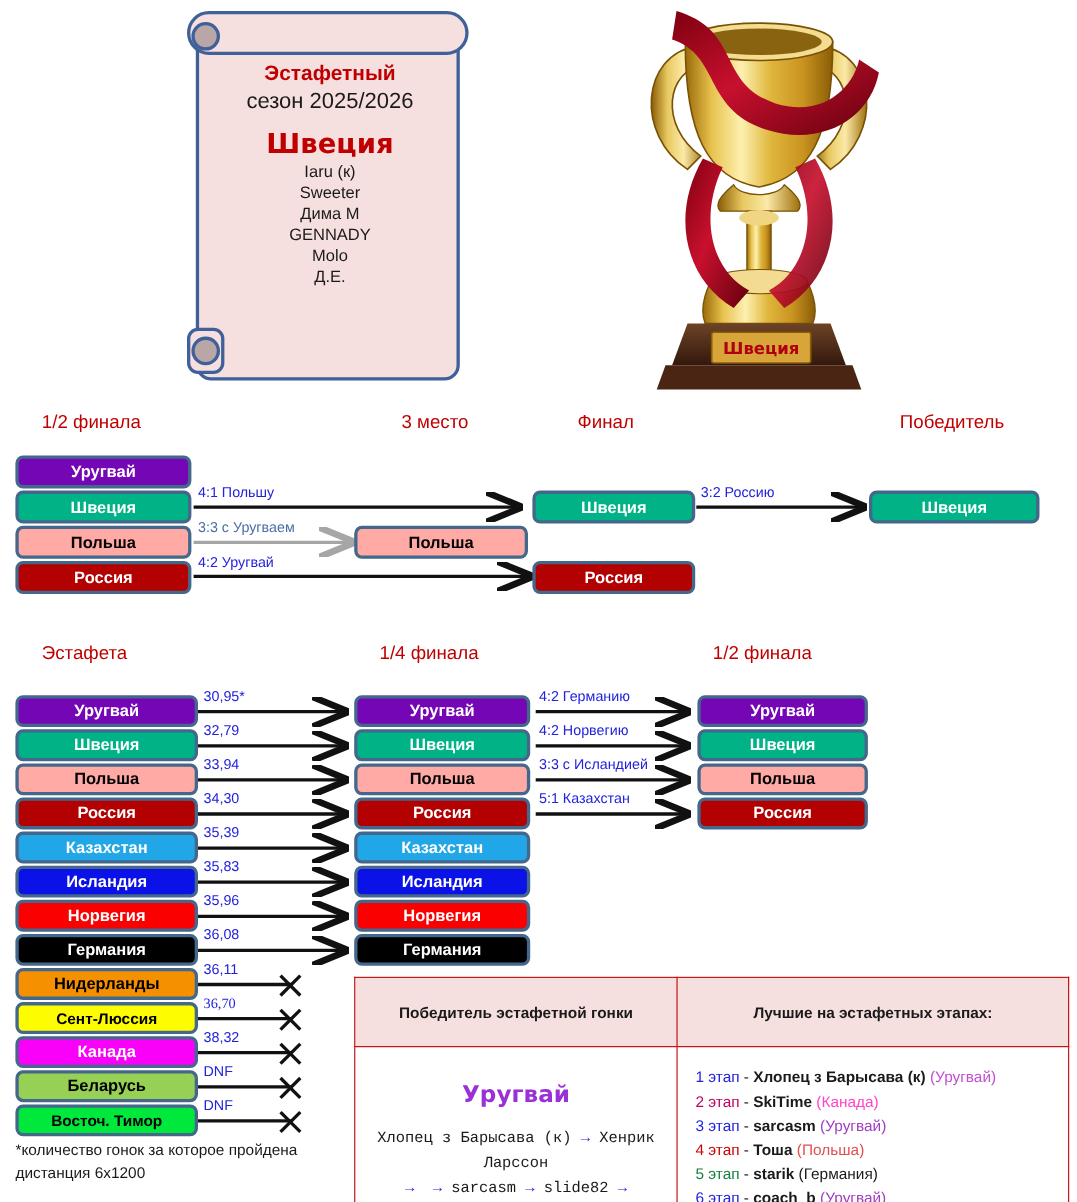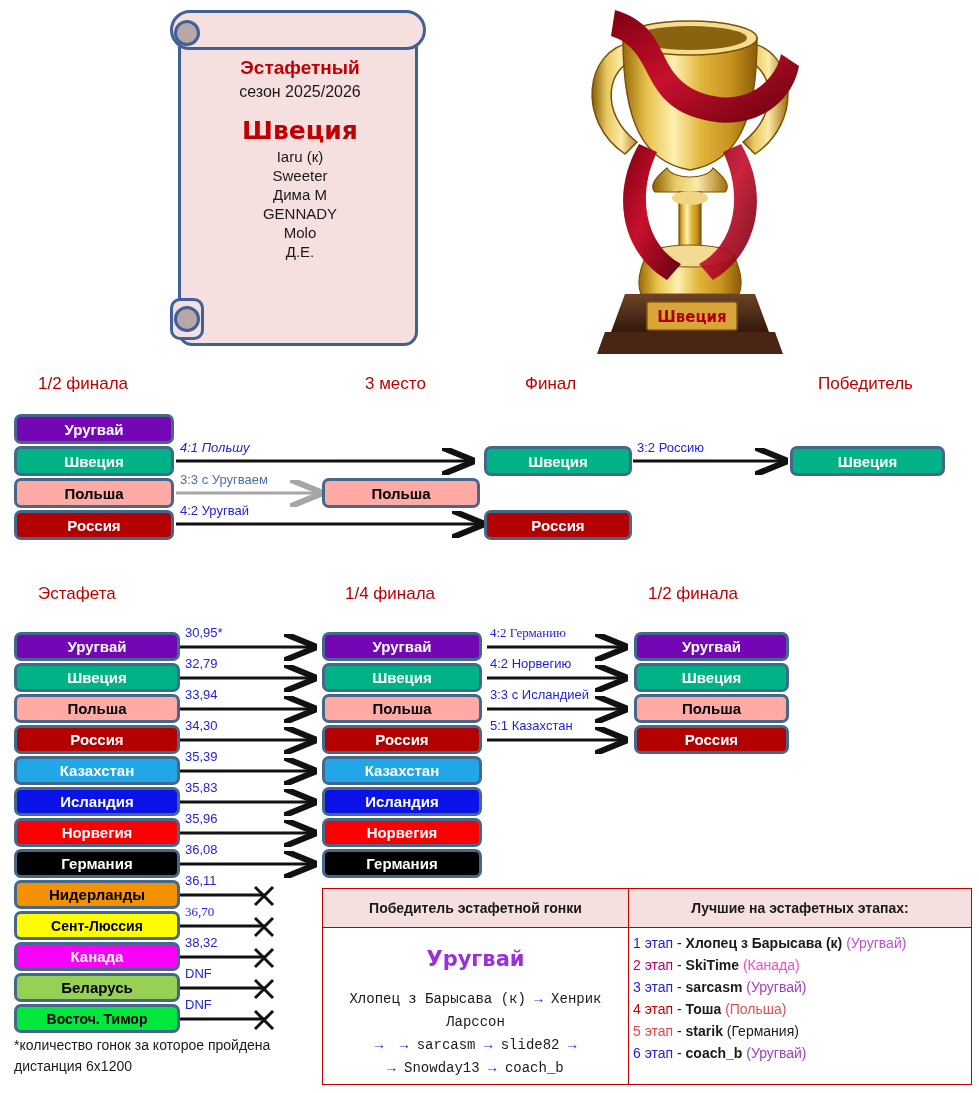--- a/index.html
+++ b/index.html
@@ -15,21 +15,21 @@
   .scroll-top{position:absolute;left:0px;top:4px;width:256px;height:40px;
      background:#f6dfdf;border:3px solid #3f6099;border-radius:20px;box-sizing:border-box;}
   .scroll-curl{position:absolute;left:4px;top:14px;width:26px;height:26px;
      background:#b9a7a7;border:3px solid #3f6099;border-radius:50%;box-sizing:border-box;}
   .scroll-curl2{position:absolute;left:4px;top:300px;width:26px;height:26px;
      background:#b9a7a7;border:3px solid #3f6099;border-radius:50%;box-sizing:border-box;}
   .scroll-bottom{position:absolute;left:0px;top:292px;width:34px;height:42px;
      background:#f6dfdf;border:3px solid #3f6099;border-radius:10px;box-sizing:border-box;}
   .scroll-text{position:absolute;left:20px;top:50px;width:220px;text-align:center;}
   .sc-title{color:#c00000;font-weight:bold;font-size:19px;line-height:24px;}
-  .sc-season{color:#1a1a1a;font-size:16px;line-height:22px;margin-top:1px;}
+  .sc-season{color:#1a1a1a;font-size:20px;line-height:22px;margin-top:1px;}
   .sc-team{color:#c00000;font-weight:bold;font-size:25px;line-height:32px;margin-top:12px;
      font-family:"DejaVu Sans",sans-serif;}
   .sc-member{color:#1a1a1a;font-size:15px;line-height:19px;}
 
   
   #trophy{left:555px;top:2px;width:270px;height:360px;}
 
   
   .stage-cap{color:#c00000;font-size:17px;white-space:nowrap;}
 
@@ -43,21 +43,21 @@
   .edge-label{position:absolute;color:#2222dd;font-size:13px;white-space:nowrap;}
   .edge-label.gray{color:#4a6fa5;}
   svg.lines{position:absolute;left:0;top:0;width:979px;height:1093px;
      pointer-events:none;overflow:visible;}
 
   
   #footnote{left:14px;top:1035px;width:300px;color:#1a1a1a;font-size:14px;line-height:21px;}
 
   
   #results-table{left:322px;top:888px;width:650px;border-collapse:collapse;}
-  #results-table td,#results-table th{border:1px solid #c00000;padding:4px;}
+  #results-table td,#results-table th{border:1px solid #c00000;padding:16px;}
   .rt-head{background:#f6dfdf;color:#1a1a1a;font-weight:bold;font-size:14px;
            text-align:center;height:30px;}
   .rt-left{width:310px;vertical-align:top;text-align:center;padding:10px 6px 12px 6px;}
   .rt-right{width:338px;vertical-align:top;padding:8px 6px 8px 10px;}
   .winner-name{color:#9b30d9;font-weight:bold;font-size:21px;line-height:30px;
       margin:12px 0 14px 0;font-family:"DejaVu Sans",sans-serif;}
   .chain{color:#1a1a1a;font-size:14px;line-height:23px;font-family:Liberation Mono, monospace;}
   .arw{color:#2222dd;}
   .best-row{font-size:14px;line-height:22px;color:#1a1a1a;white-space:nowrap;}
   .best-row b{font-weight:bold;}
@@ -197,21 +197,21 @@
 <div class="tbox" style="left: 14px; top: 478px; width: 160px; height: 30px; background: rgb(255, 170, 165); color: rgb(0, 0, 0);">Польша</div>
 <div class="tbox" style="left: 14px; top: 510px; width: 160px; height: 30px; background: rgb(179, 0, 0); color: rgb(255, 255, 255);">Россия</div>
 
 <div class="tbox" style="left: 322px; top: 478px; width: 158px; height: 30px; background: rgb(255, 170, 165); color: rgb(0, 0, 0);">Польша</div>
 
 <div class="tbox" style="left: 484px; top: 446px; width: 148px; height: 30px; background: rgb(0, 179, 134); color: rgb(255, 255, 255);">Швеция</div>
 <div class="tbox" style="left: 484px; top: 510px; width: 148px; height: 30px; background: rgb(179, 0, 0); color: rgb(255, 255, 255);">Россия</div>
 
 <div class="tbox" style="left: 790px; top: 446px; width: 155px; height: 30px; background: rgb(0, 179, 134); color: rgb(255, 255, 255);">Швеция</div>
 
-<div class="abs edge-label" style="left:180px;top:440px;font-style:italic;">4:1 Польшу</div>
+<div class="abs edge-label" style="left:180px;top:440px;">4:1 Польшу</div>
 <div class="abs edge-label gray" style="left:180px;top:472px;">3:3 с Уругваем</div>
 <div class="abs edge-label" style="left:180px;top:503px;">4:2 Уругвай</div>
 <div class="abs edge-label" style="left:637px;top:440px;">3:2 Россию</div>
 
 <div class="abs stage-cap" style="left:38px;top:584px;">Эстафета</div>
 <div class="abs stage-cap" style="left:345px;top:584px;">1/4 финала</div>
 <div class="abs stage-cap" style="left:648px;top:584px;">1/2 финала</div>
 
 <div id="relay-col">
     <div class="tbox" style="left: 14px; top: 632px; width: 166px; height: 29px; background: rgb(117, 6, 181); color: rgb(255, 255, 255);">Уругвай</div>
@@ -247,21 +247,21 @@
     <div class="tbox" style="left: 322px; top: 632px; width: 160px; height: 29px; background: rgb(117, 6, 181); color: rgb(255, 255, 255);">Уругвай</div>
     <div class="tbox" style="left: 322px; top: 663px; width: 160px; height: 29px; background: rgb(0, 179, 134); color: rgb(255, 255, 255);">Швеция</div>
     <div class="tbox" style="left: 322px; top: 694px; width: 160px; height: 29px; background: rgb(255, 170, 165); color: rgb(0, 0, 0);">Польша</div>
     <div class="tbox" style="left: 322px; top: 725px; width: 160px; height: 29px; background: rgb(179, 0, 0); color: rgb(255, 255, 255);">Россия</div>
     <div class="tbox" style="left: 322px; top: 756px; width: 160px; height: 29px; background: rgb(33, 167, 232); color: rgb(255, 255, 255);">Казахстан</div>
     <div class="tbox" style="left: 322px; top: 787px; width: 160px; height: 29px; background: rgb(10, 18, 232); color: rgb(255, 255, 255);">Исландия</div>
     <div class="tbox" style="left: 322px; top: 818px; width: 160px; height: 29px; background: rgb(250, 0, 0); color: rgb(255, 255, 255);">Норвегия</div>
     <div class="tbox" style="left: 322px; top: 849px; width: 160px; height: 29px; background: rgb(0, 0, 0); color: rgb(255, 255, 255);">Германия</div>
   </div>
 <div id="qf-results">
-    <div class="abs edge-label" style="left: 490px; top: 625px; font-family: Liberation Serif, serif;">4:2 Германию</div>
+    <div class="abs edge-label" style="left: 490px; top: 625px;">4:2 Германию</div>
     <div class="abs edge-label" style="left: 490px; top: 656px;">4:2 Норвегию</div>
     <div class="abs edge-label" style="left: 490px; top: 687px;">3:3 с Исландией</div>
     <div class="abs edge-label" style="left: 490px; top: 718px;">5:1 Казахстан</div>
   </div>
 <div id="sf-col">
     <div class="tbox" style="left: 634px; top: 632px; width: 155px; height: 29px; background: rgb(117, 6, 181); color: rgb(255, 255, 255);">Уругвай</div>
     <div class="tbox" style="left: 634px; top: 663px; width: 155px; height: 29px; background: rgb(0, 179, 134); color: rgb(255, 255, 255);">Швеция</div>
     <div class="tbox" style="left: 634px; top: 694px; width: 155px; height: 29px; background: rgb(255, 170, 165); color: rgb(0, 0, 0);">Польша</div>
     <div class="tbox" style="left: 634px; top: 725px; width: 155px; height: 29px; background: rgb(179, 0, 0); color: rgb(255, 255, 255);">Россия</div>
   </div>
@@ -282,19 +282,19 @@
         <div><span class="arw">→</span> &nbsp;<span class="arw">→</span> <span>sarcasm</span> <span class="arw">→</span> <span>slide82</span> <span class="arw">→</span></div>
         <div><span class="arw">→</span> <span>Snowday13</span> <span class="arw">→</span> <span>coach_b</span></div>
       </div>
     </td>
     <td class="rt-right">
       <div id="best-list">
             <div class="best-row"><span style="color: rgb(34, 34, 221);">1 этап</span><span> - </span><b>Хлопец з Барысава (к)</b><span style="color: rgb(192, 80, 208);"> (Уругвай)</span></div>
             <div class="best-row"><span style="color: rgb(192, 0, 96);">2 этап</span><span> - </span><b>SkiTime</b><span style="color: rgb(255, 68, 204);"> (Канада)</span></div>
             <div class="best-row"><span style="color: rgb(34, 34, 221);">3 этап</span><span> - </span><b>sarcasm</b><span style="color: rgb(160, 64, 192);"> (Уругвай)</span></div>
             <div class="best-row"><span style="color: rgb(204, 0, 0);">4 этап</span><span> - </span><b>Тоша</b><span style="color: rgb(224, 80, 80);"> (Польша)</span></div>
-            <div class="best-row"><span style="color: #ef4444;">5 этап</span><span> - </span><b>starik</b><span style="color: rgb(26, 26, 26);"> (Германия)</span></div>
+            <div class="best-row"><span style="color: #15803d;">5 этап</span><span> - </span><b>starik</b><span style="color: rgb(26, 26, 26);"> (Германия)</span></div>
             <div class="best-row"><span style="color: rgb(34, 34, 221);">6 этап</span><span> - </span><b>coach_b</b><span style="color: rgb(160, 64, 192);"> (Уругвай)</span></div>
           </div>
     </td>
   </tr>
 </tbody>
   </table>
 
 </body></html>

